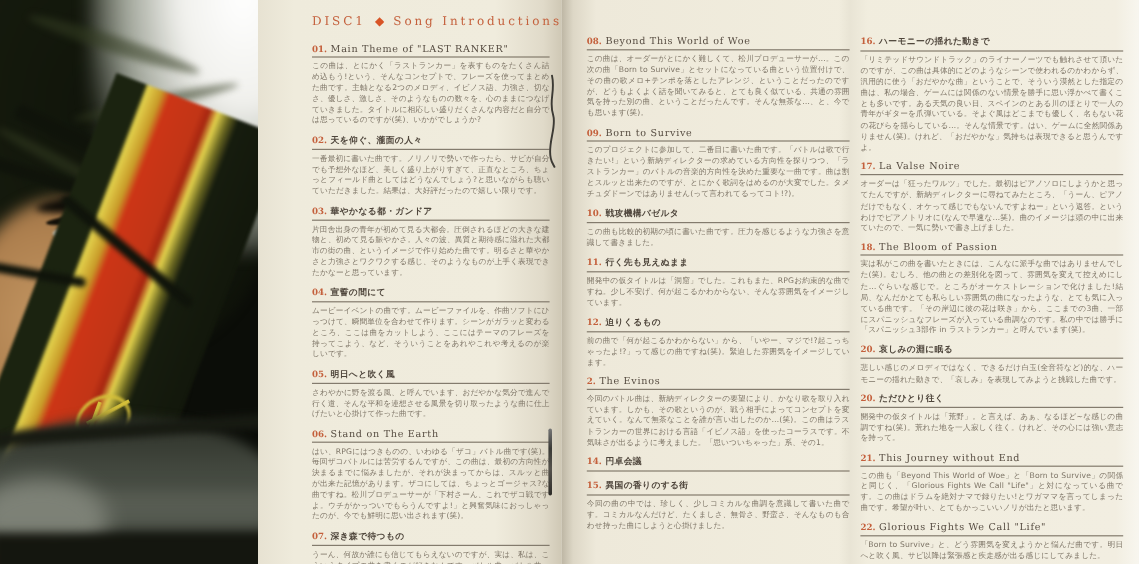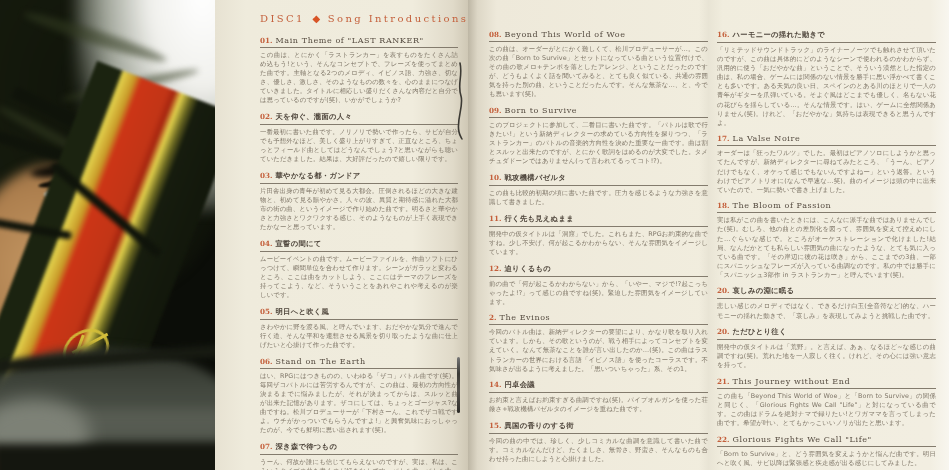--- a/index.html
+++ b/index.html
@@ -239,21 +239,20 @@
       <span class="song-title en">The Evinos</span>
     </h3>
     <p class="song-body">今回のバトル曲は、新納ディレクターの要望により、かなり歌を取り入れています。しかも、その歌というのが、戦う相手によってコンセプトを変えていく。なんて無茶なことを誰が言い出したのか…(笑)。この曲はラストランカーの世界における言語「イビノス語」を使ったコーラスです。不気味さが出るように考えました。「思いついちゃった」系、その1。</p>
   </section>
 
   <section class="song">
     <h3 class="song-heading">
       <span class="song-number">14.</span>
       <span class="song-title">円卓会議</span>
     </h3>
-    <p class="song-body">お約束と言えばお約束すぎる曲調ですね(笑)。パイプオルガンを使った荘厳さ+戦攻機構バゼルタのイメージを重ねた曲です。</p>
   </section>
 
   <section class="song">
     <h3 class="song-heading">
       <span class="song-number">15.</span>
       <span class="song-title">異国の香りのする街</span>
     </h3>
     <p class="song-body">今回の曲の中では、珍しく、少しコミカルな曲調を意識して書いた曲です。コミカルなんだけど、たくましさ、無骨さ、野蛮さ、そんなものも合わせ持った曲にしようと心掛けました。</p>
   </section>
 </div>

